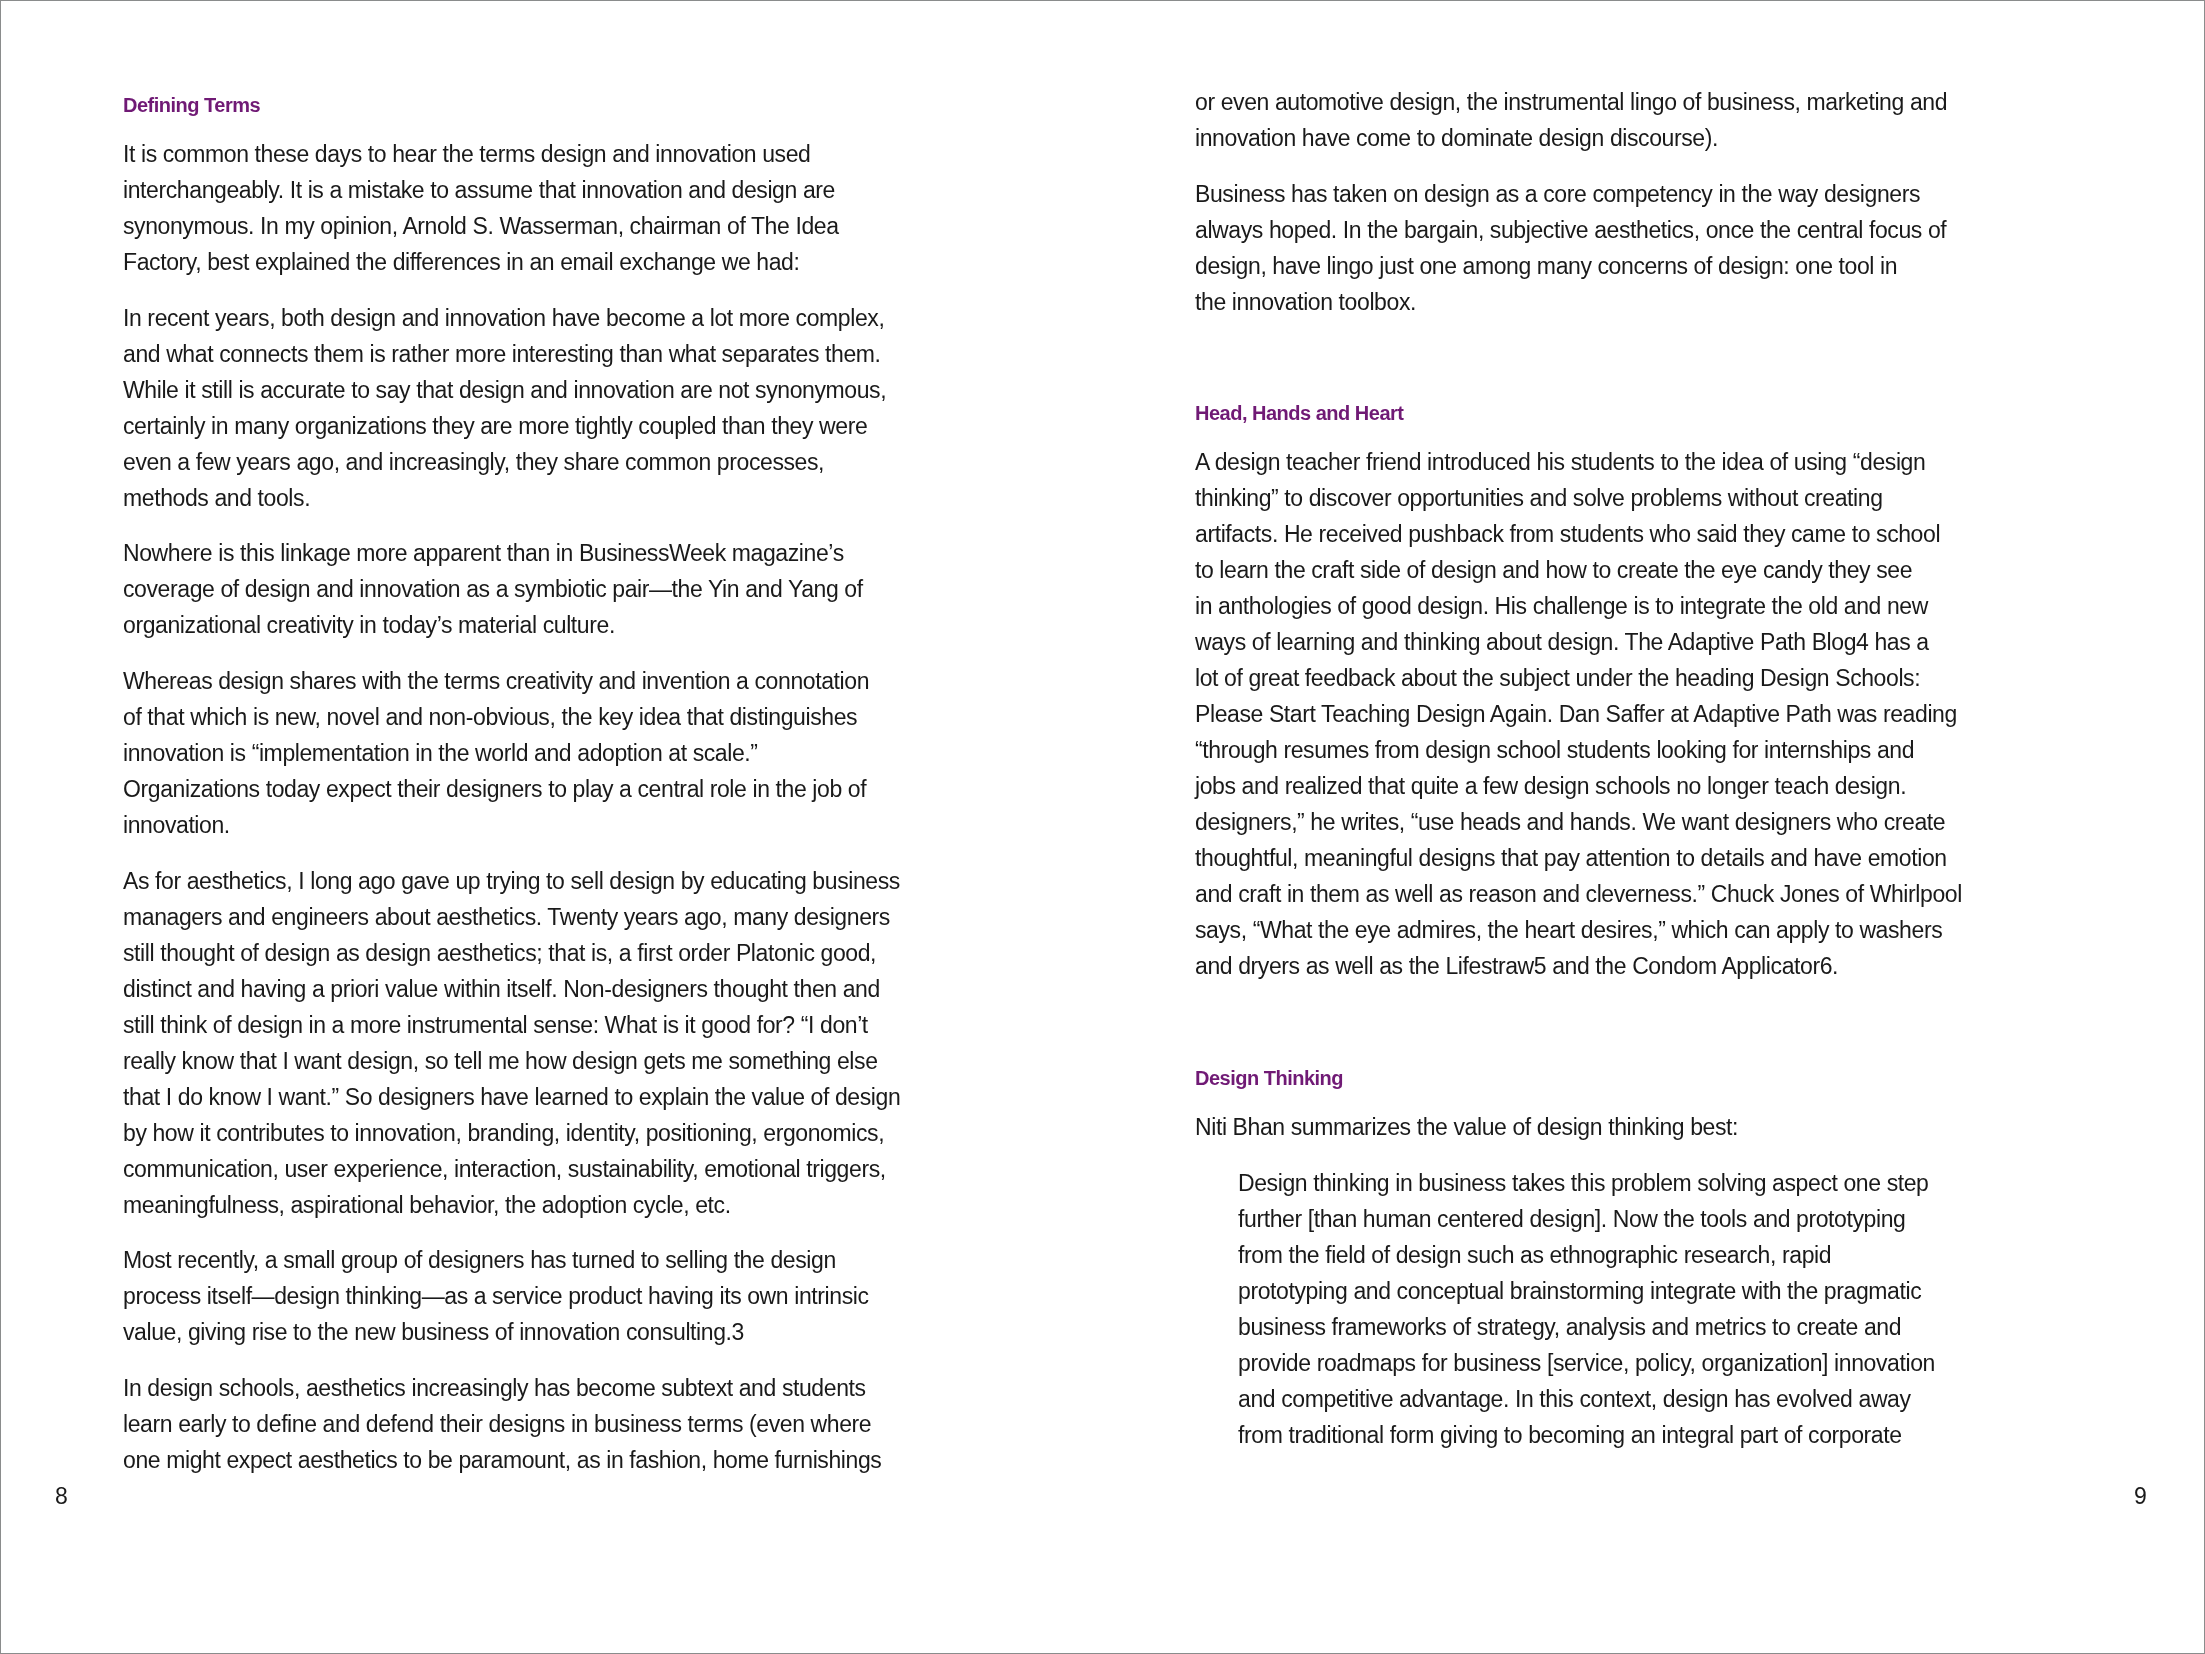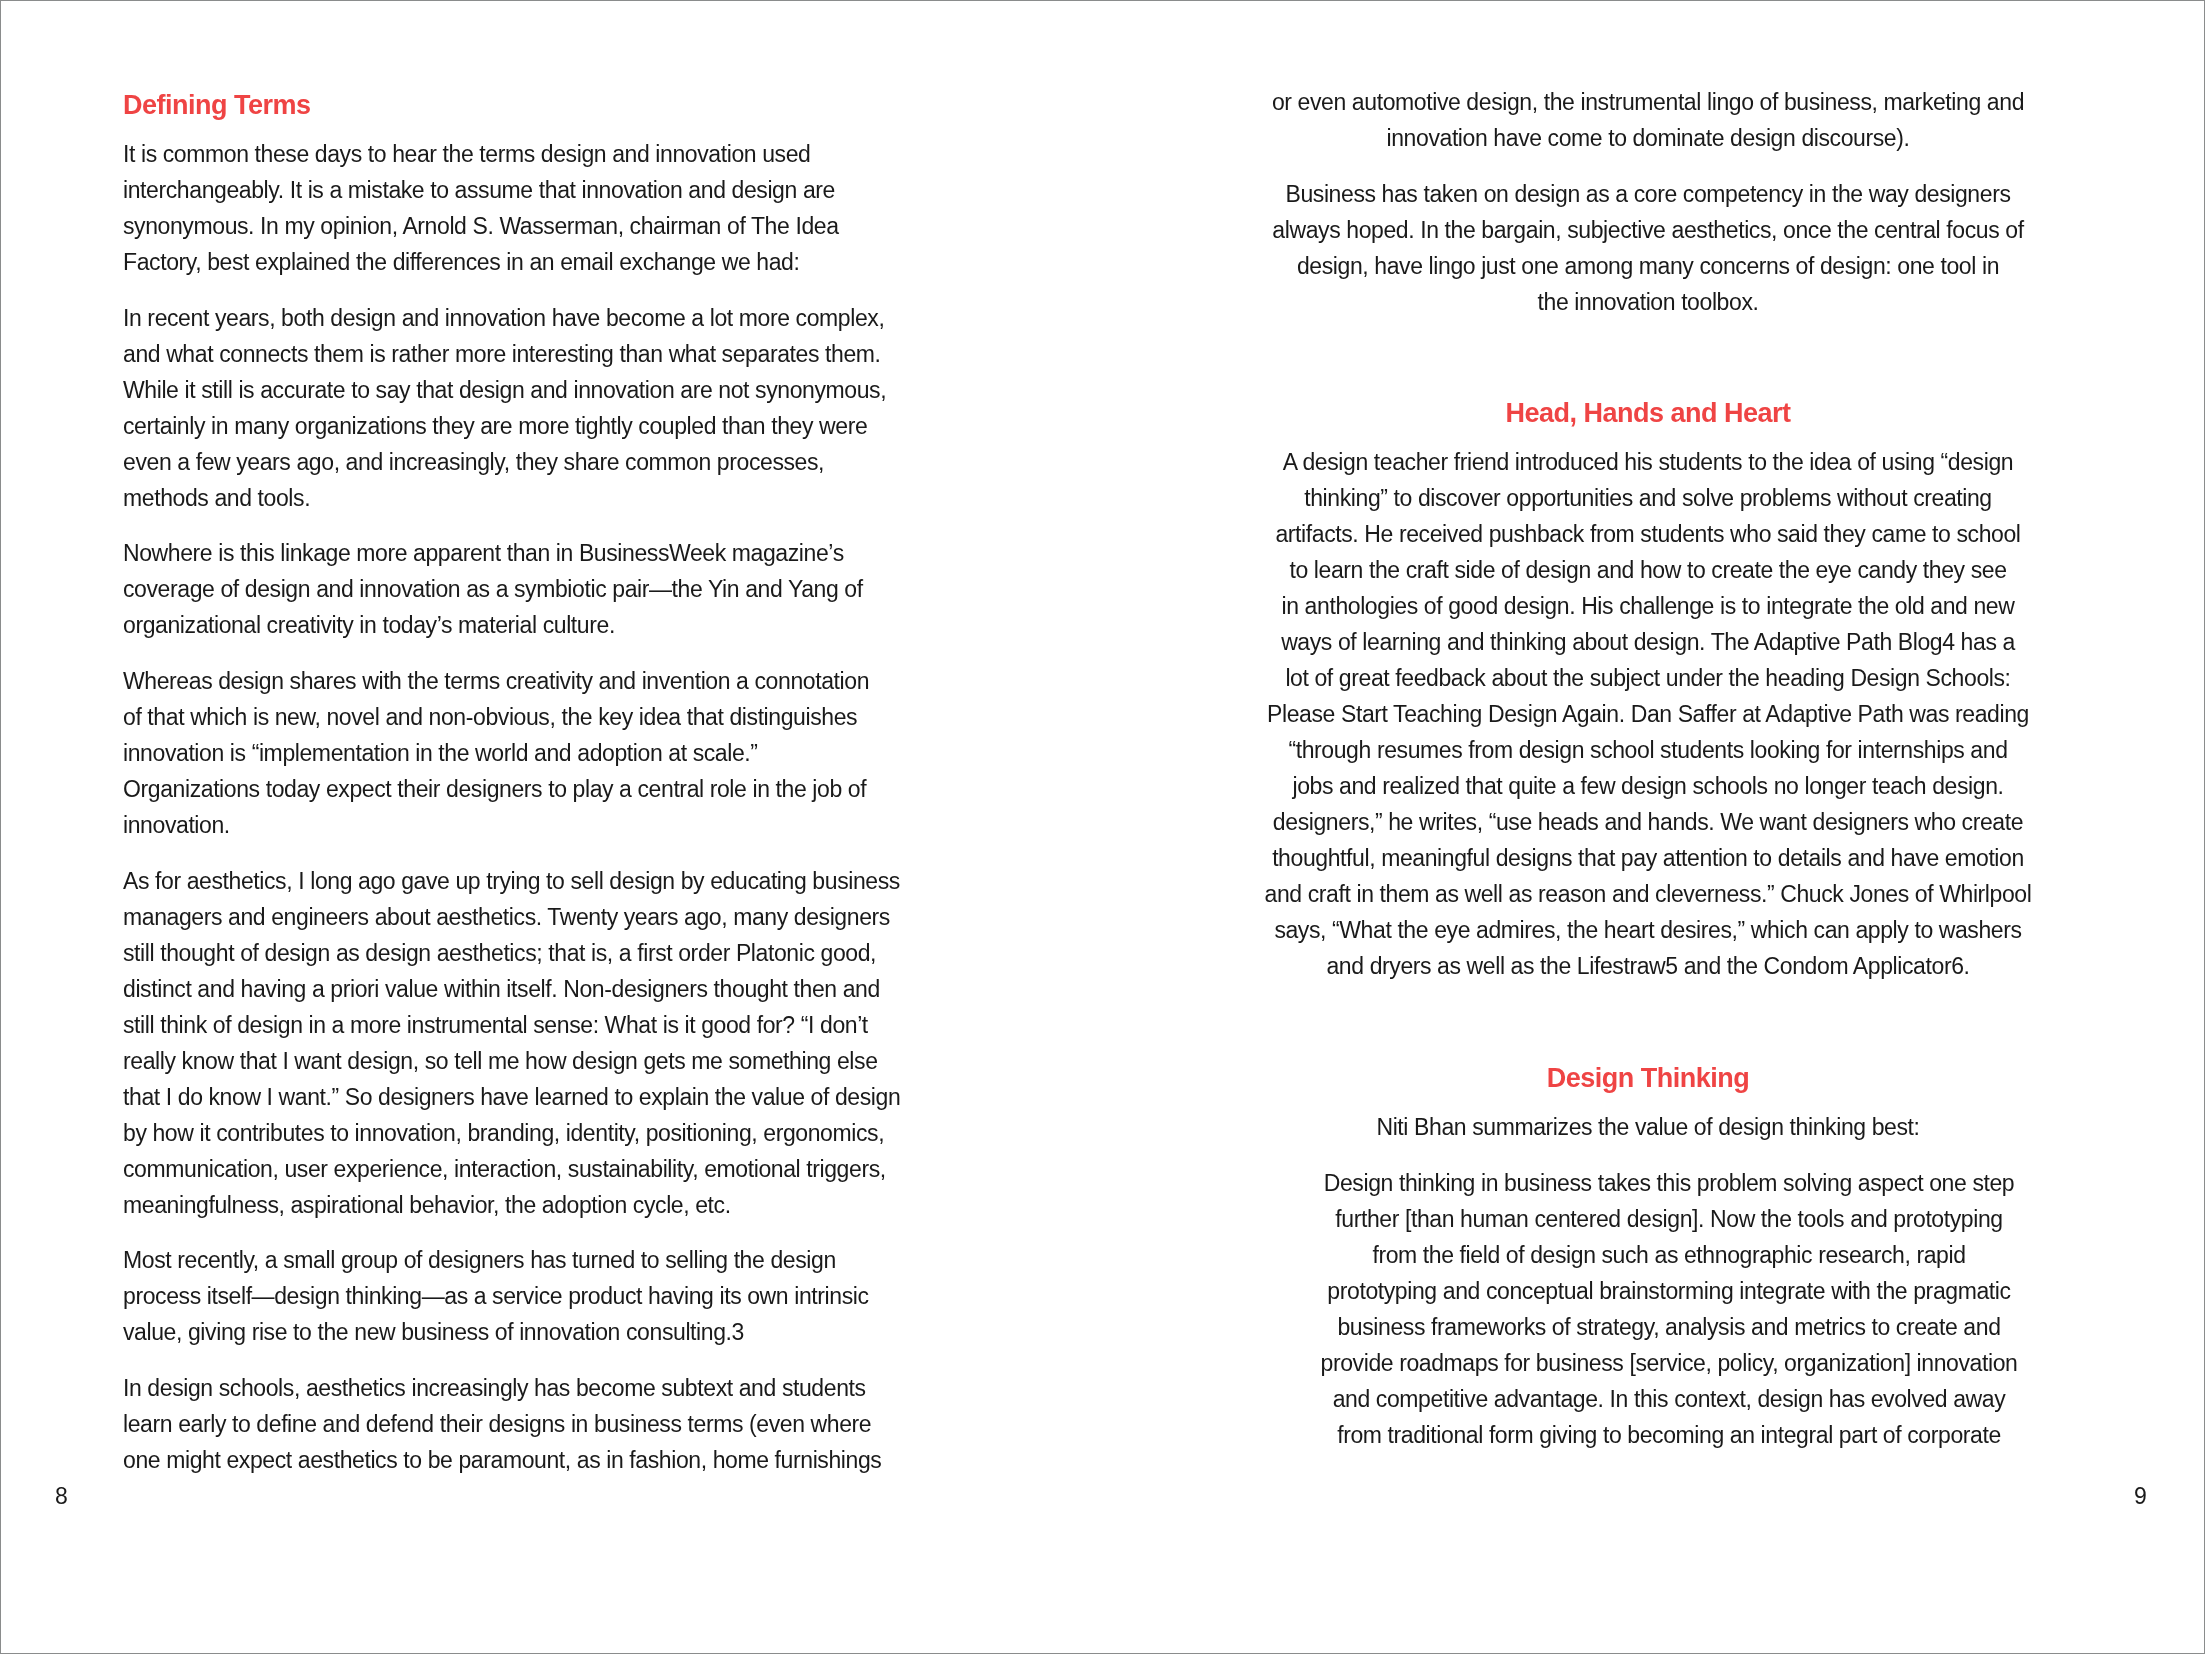--- a/index.html
+++ b/index.html
@@ -32,29 +32,29 @@
   .page-left { left: 0; width: 1103px; }
   .page-right { left: 1103px; width: 1103px; }
 
   .column {
     position: absolute;
     font-size: 23px;
     line-height: 36px;
     letter-spacing: -0.4px;
   }
   .page-left .column { left: 122px; top: 86px; width: 900px; }
-  .page-right .column { left: 91px; top: 83px; width: 906px; text-align: center; }
+  .page-right .column { left: 91px; top: 83px; width: 906px; }
 
   .heading {
     font-weight: bold;
-    font-size: 27px;
+    font-size: 20px;
     line-height: 37px;
     margin: 0 0 12.2px 0;
     letter-spacing: -0.5px;
-    color: #ef4444;
+    color: #701a75;
   }
   .para {
     margin: 0 0 19.6px 0;
     white-space: normal;
   }
   .line { display: block; white-space: nowrap; }
   .section-gap { height: 56px; }
   .quote { padding-left: 42px; }
 
   .page-number {

